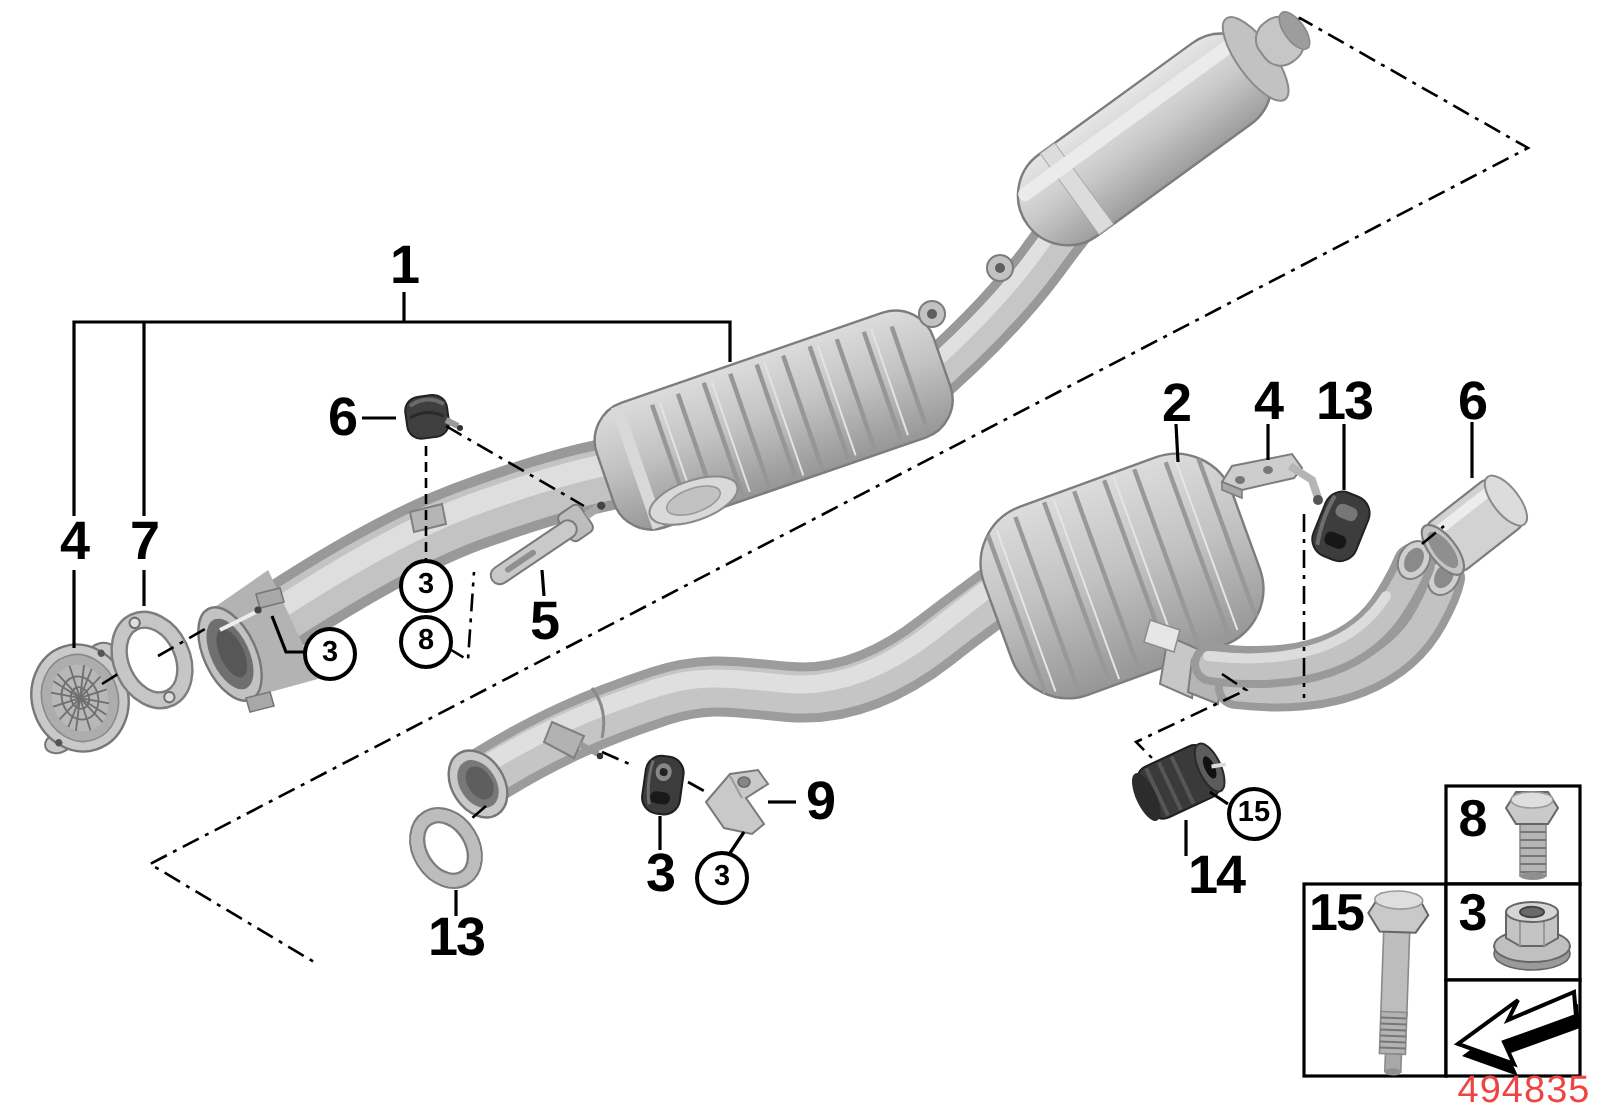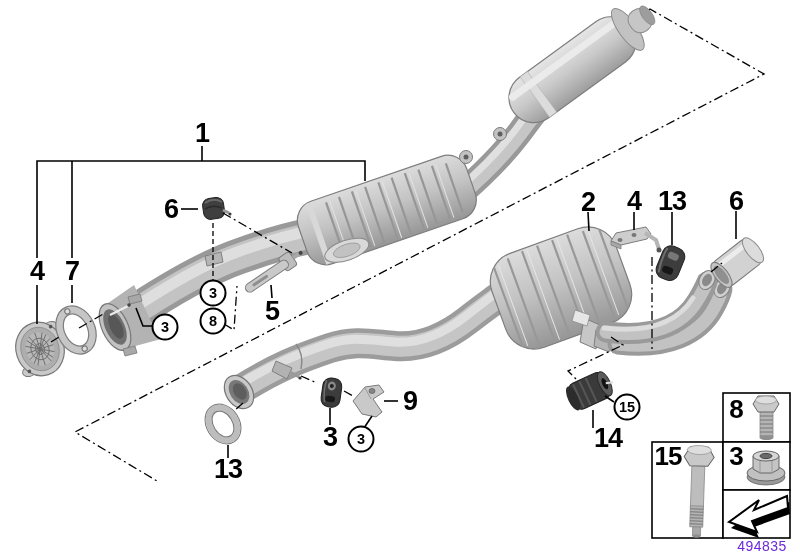--- a/index.html
+++ b/index.html
@@ -15,21 +15,21 @@
   }
   .lbl.legend-num{font-size:26px;}
   .clbl{
     position:absolute;transform:translate(-50%,-50%);
     width:23px;height:23px;border:2px solid #000;border-radius:50%;
     background:#fff;font-weight:bold;font-size:14.5px;color:#000;
     display:flex;align-items:center;justify-content:center;line-height:1;
   }
   .code{
     position:absolute;transform:translate(-50%,-50%);
-    font-size:14px;color:#6d28d9;letter-spacing:0.5px;
+    font-size:19px;color:#ef4444;letter-spacing:0.5px;
   }
   .solid{stroke:#000;stroke-width:1.6;fill:none;}
   .dashdot{stroke:#000;stroke-width:1.3;fill:none;stroke-dasharray:9 3.5 2 3.5;}
   .dashed{stroke:#000;stroke-width:1.3;fill:none;stroke-dasharray:5 3;}
   .box{fill:#fff;stroke:#000;stroke-width:1.6;}
 </style>
 </head>
 <body>
 
 <div id="stage">

